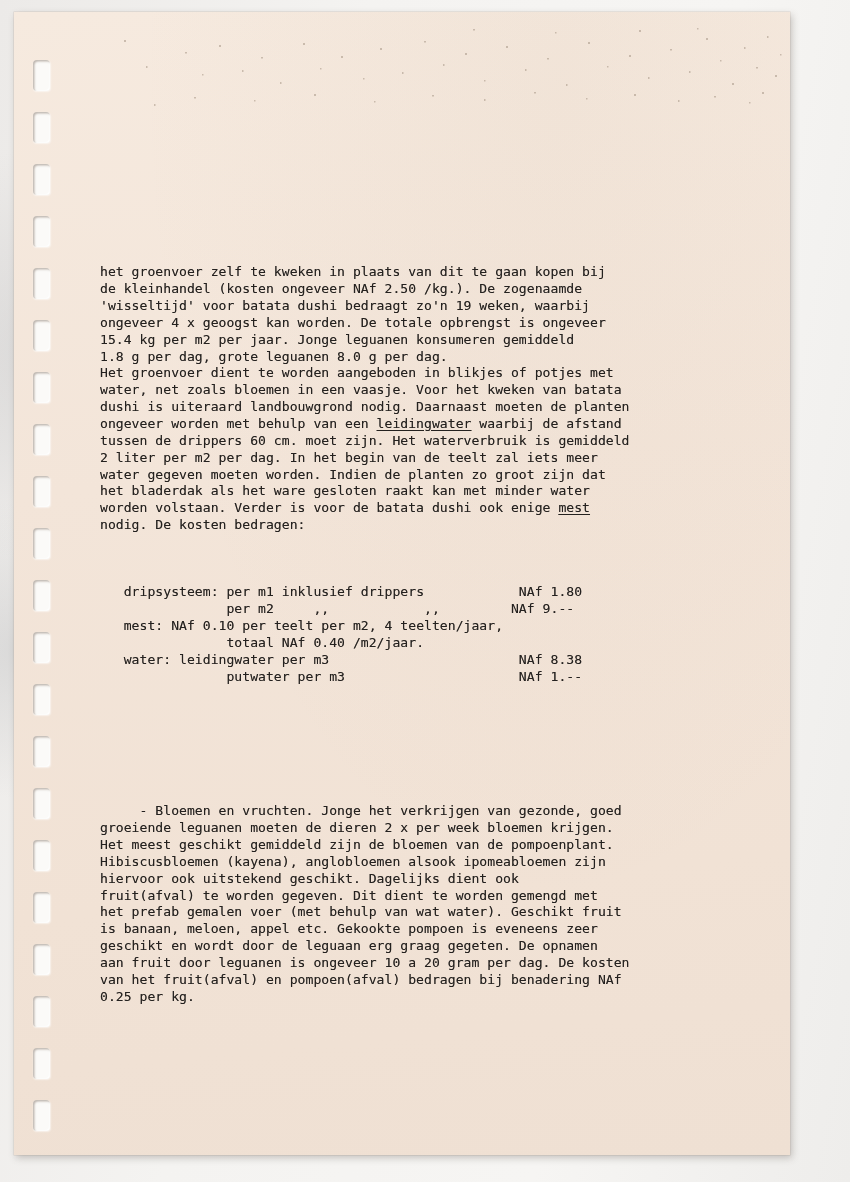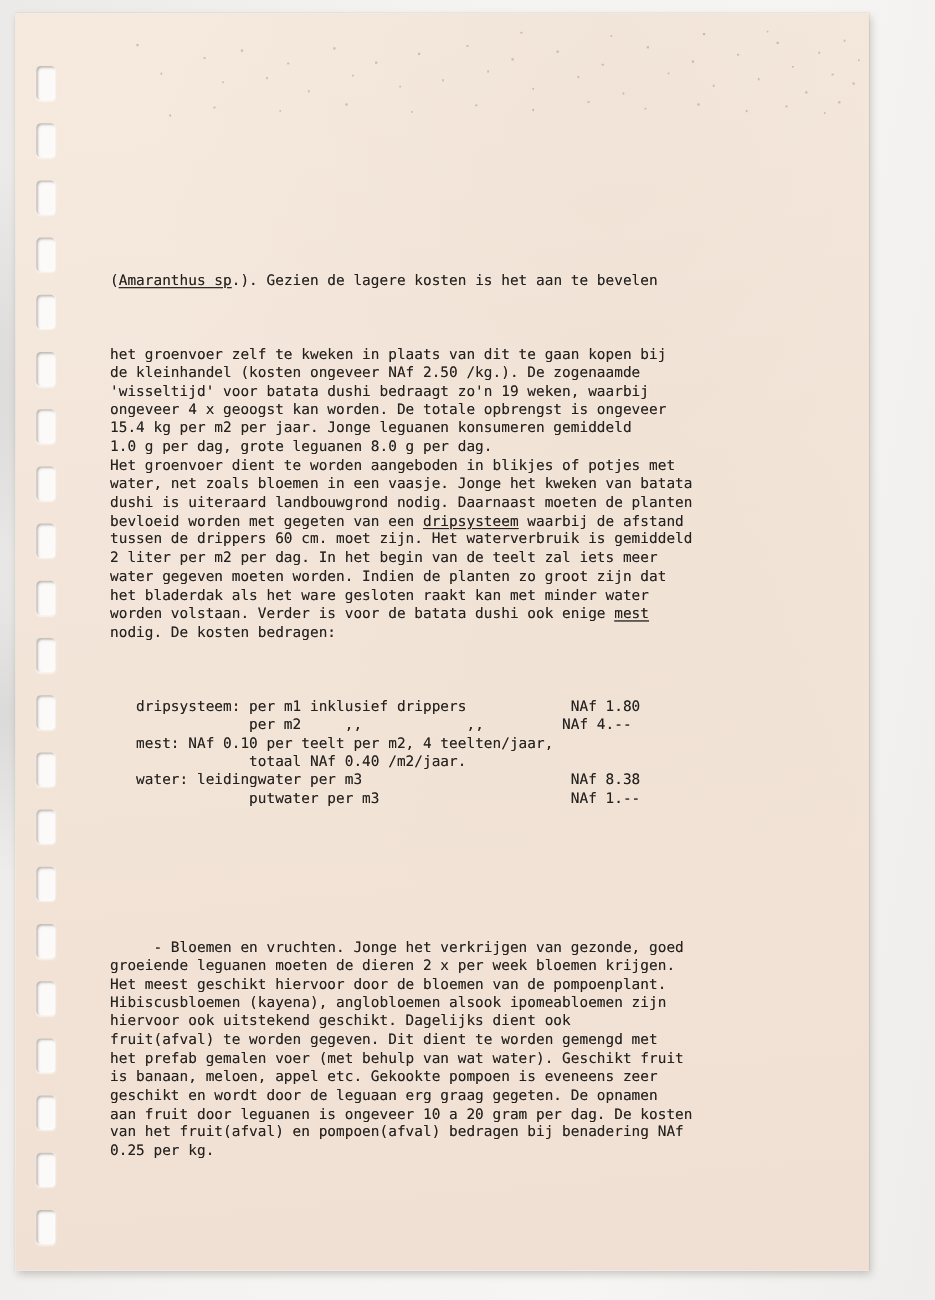--- a/index.html
+++ b/index.html
@@ -173,51 +173,50 @@
     <div class="hole" style="top:828px"></div>
     <div class="hole" style="top:880px"></div>
     <div class="hole" style="top:932px"></div>
     <div class="hole" style="top:984px"></div>
     <div class="hole" style="top:1036px"></div>
     <div class="hole" style="top:1088px"></div>
   </div>
 
   <div class="doc-text">
 
-    <p><span>(</span><span class="u">Amaranthus sp</span><span>.). Gezien de lagere kosten is het aan te bevelen</span></p>
 
     <p><span>het groenvoer zelf te kweken in plaats van dit te gaan kopen bij</span>
 <span>de kleinhandel (kosten ongeveer NAf 2.50 /kg.). De zogenaamde</span>
 <span>'wisseltijd' voor batata dushi bedraagt zo'n 19 weken, waarbij</span>
 <span>ongeveer 4 x geoogst kan worden. De totale opbrengst is ongeveer</span>
 <span>15.4 kg per m2 per jaar. Jonge leguanen konsumeren gemiddeld</span>
-<span>1.0 g per dag, grote leguanen 8.0 g per dag.</span>
+<span>1.8 g per dag, grote leguanen 8.0 g per dag.</span>
 <span>Het groenvoer dient te worden aangeboden in blikjes of potjes met</span>
-<span>water, net zoals bloemen in een vaasje. Jonge het kweken van batata</span>
+<span>water, net zoals bloemen in een vaasje. Voor het kweken van batata</span>
 <span>dushi is uiteraard landbouwgrond nodig. Daarnaast moeten de planten</span>
-<span>bevloeid worden met gegeten van een </span><span class="u">dripsysteem</span><span> waarbij de afstand</span>
+<span>ongeveer worden met behulp van een </span><span class="u">leidingwater</span><span> waarbij de afstand</span>
 <span>tussen de drippers 60 cm. moet zijn. Het waterverbruik is gemiddeld</span>
 <span>2 liter per m2 per dag. In het begin van de teelt zal iets meer</span>
 <span>water gegeven moeten worden. Indien de planten zo groot zijn dat</span>
 <span>het bladerdak als het ware gesloten raakt kan met minder water</span>
 <span>worden volstaan. Verder is voor de batata dushi ook enige </span><span class="u">mest</span>
 <span>nodig. De kosten bedragen:</span></p>
 
     <p><span>   dripsysteem: per m1 inklusief drippers            NAf 1.80</span>
-<span>                per m2     ,,            ,,         NAf 4.--</span>
+<span>                per m2     ,,            ,,         NAf 9.--</span>
 <span>   mest: NAf 0.10 per teelt per m2, 4 teelten/jaar,</span>
 <span>                totaal NAf 0.40 /m2/jaar.</span>
 <span>   water: leidingwater per m3                        NAf 8.38</span>
 <span>                putwater per m3                      NAf 1.--</span></p>
 
     <span class="blank-line"></span>
 
     <p><span>     - Bloemen en vruchten. Jonge het verkrijgen van gezonde, goed</span>
 <span>groeiende leguanen moeten de dieren 2 x per week bloemen krijgen.</span>
-<span>Het meest geschikt hiervoor door de bloemen van de pompoenplant.</span>
+<span>Het meest geschikt gemiddeld zijn de bloemen van de pompoenplant.</span>
 <span>Hibiscusbloemen (kayena), anglobloemen alsook ipomeabloemen zijn</span>
 <span>hiervoor ook uitstekend geschikt. Dagelijks dient ook</span>
 <span>fruit(afval) te worden gegeven. Dit dient te worden gemengd met</span>
 <span>het prefab gemalen voer (met behulp van wat water). Geschikt fruit</span>
 <span>is banaan, meloen, appel etc. Gekookte pompoen is eveneens zeer</span>
 <span>geschikt en wordt door de leguaan erg graag gegeten. De opnamen</span>
 <span>aan fruit door leguanen is ongeveer 10 a 20 gram per dag. De kosten</span>
 <span>van het fruit(afval) en pompoen(afval) bedragen bij benadering NAf</span>
 <span>0.25 per kg.</span></p>
 

